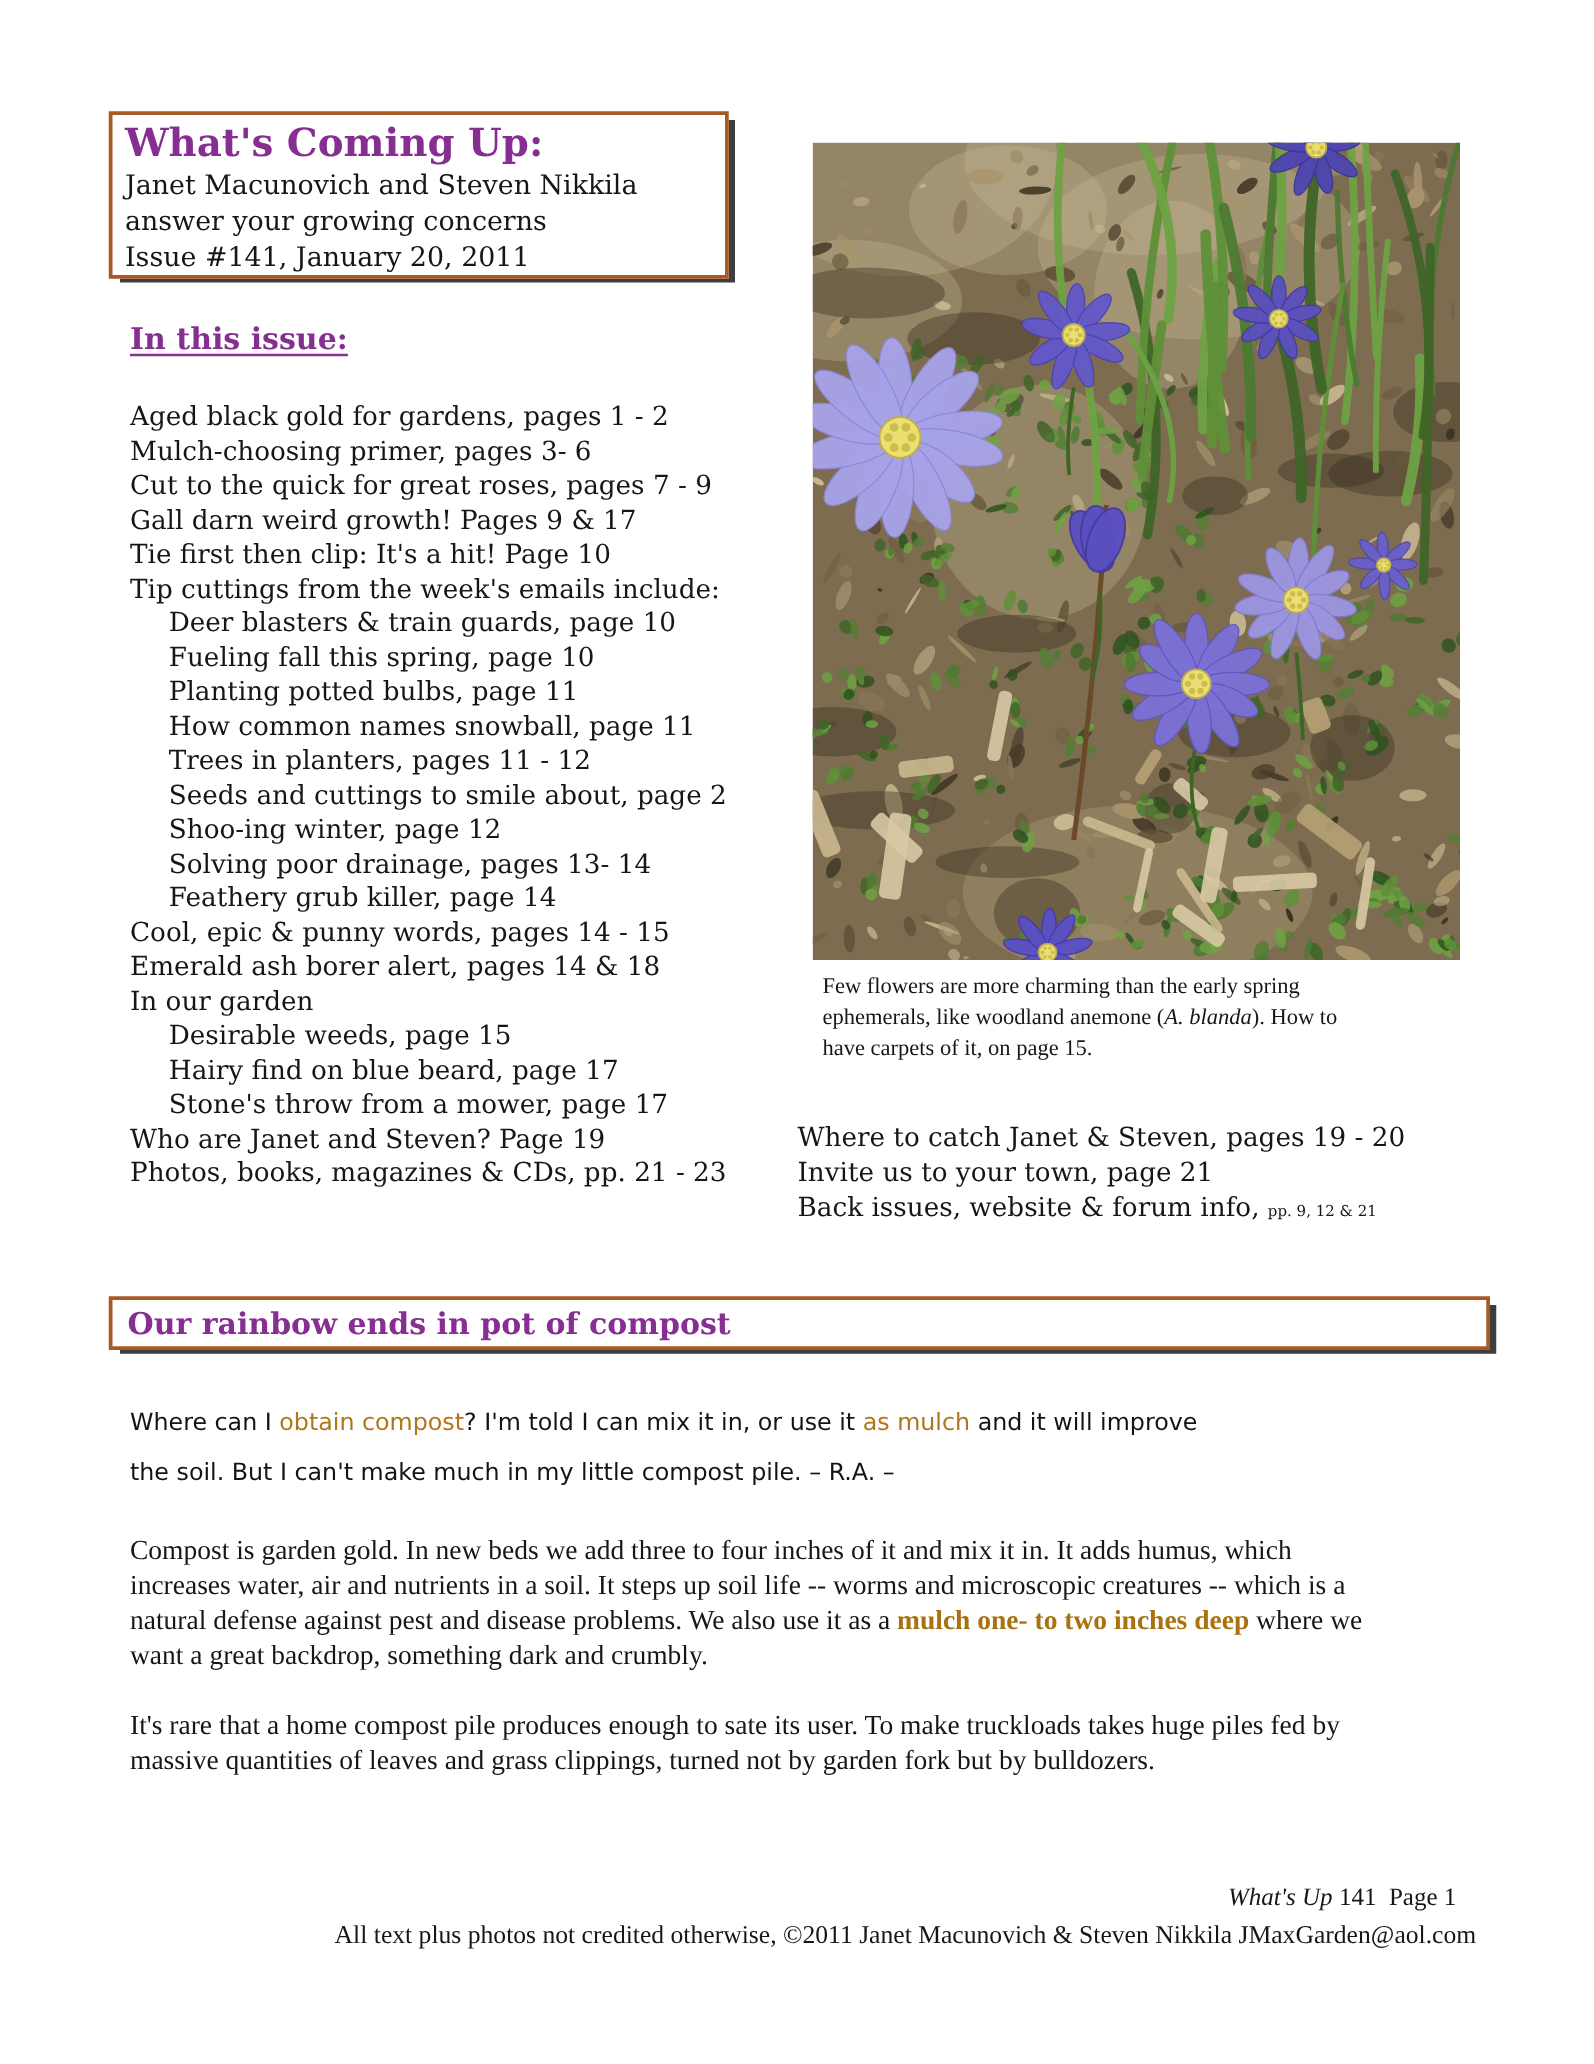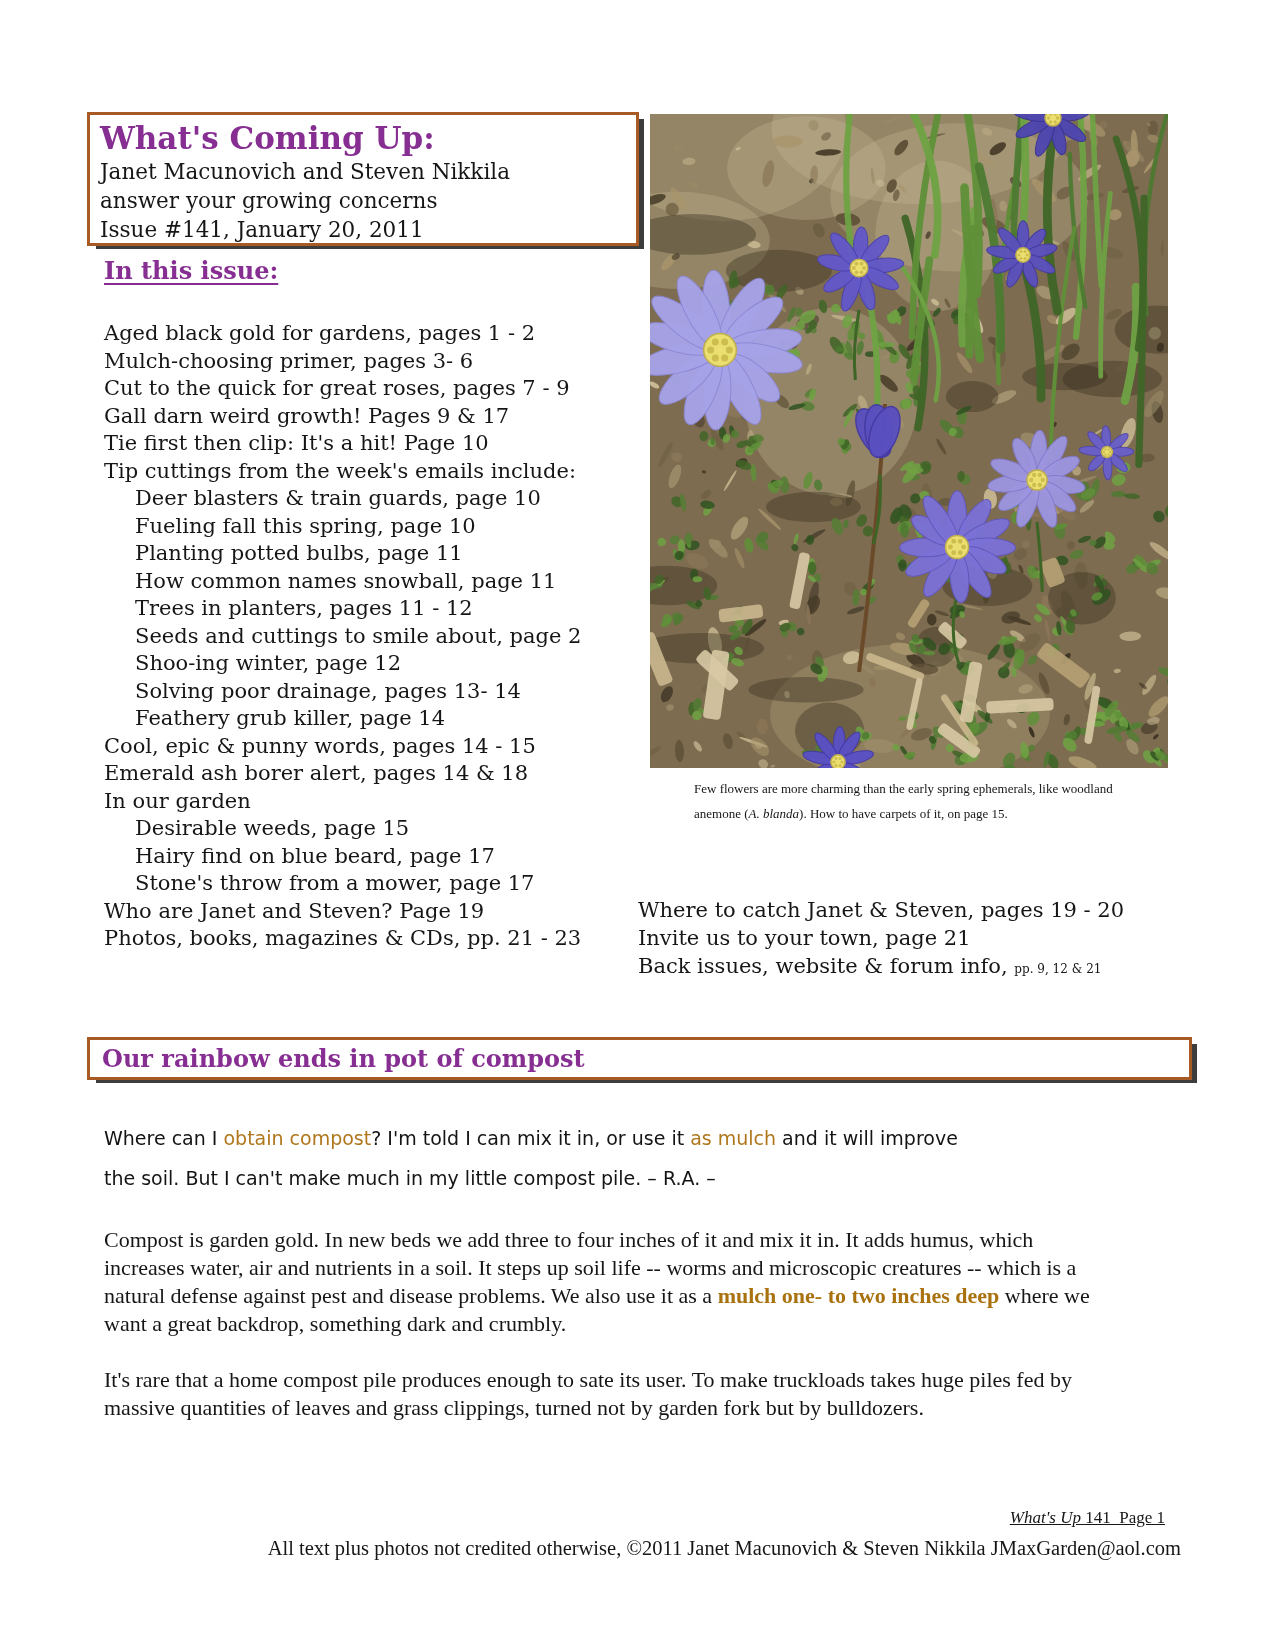--- a/index.html
+++ b/index.html
@@ -6,38 +6,38 @@
     --purple:#862e91;
     --brown:#a85a24;
     --gold:#a9720f;
     --ink:#161616;
   }
   html,body{margin:0;padding:0;background:#fff;}
   .page{position:relative;width:1275px;height:1651px;background:#fff;overflow:hidden;
         font-family:"DejaVu Serif","Liberation Serif",serif;color:var(--ink);}
 
   
-  .masthead{position:absolute;left:87px;top:112px;width:552px;height:134px;box-sizing:border-box;
+  .masthead{position:absolute;left:87px;top:89px;width:496px;height:134px;box-sizing:border-box;
             border:3px solid var(--brown);box-shadow:7px 5px 0 -2px #3d3d3d;background:#fff;
             padding:5px 0 0 10px;}
   .masthead-title{font-size:31px;font-weight:bold;color:var(--purple);line-height:37px;}
   .masthead-line{font-size:21.5px;line-height:29px;}
 
   
   .toc-heading{position:absolute;left:104px;top:256px;font-size:24px;font-weight:bold;
                color:var(--purple);text-decoration:underline;text-underline-offset:4px;}
   .toc{position:absolute;left:104px;top:320px;font-size:21px;line-height:27.5px;white-space:nowrap;}
   .toc-item.ind{padding-left:31px;}
 
   
   .photo{position:absolute;left:650px;top:114px;width:518px;height:654px;overflow:hidden;}
   .photo svg{display:block;width:100%;height:100%;}
 
-  .caption{position:absolute;left:694px;top:776px;width:446px;
-           font-family:"Liberation Serif",serif;font-size:13px;line-height:25px;}
+  .caption{position:absolute;left:658px;top:776px;width:446px;
+           font-family:"Liberation Serif",serif;font-size:18px;line-height:25px;}
 
   .right-list{position:absolute;left:638px;top:896px;font-size:21px;line-height:28px;white-space:nowrap;}
   .right-list .small{font-size:12px;}
 
   
   .article-heading-box{position:absolute;left:87px;top:1037px;width:1105px;height:43px;box-sizing:border-box;
                        border:3px solid var(--brown);box-shadow:7px 5px 0 -2px #3d3d3d;background:#fff;
                        display:flex;align-items:center;padding-left:12px;}
   .article-heading{font-size:24px;font-weight:bold;color:var(--purple);}
 
@@ -49,21 +49,21 @@
 
   
   .body-copy{position:absolute;left:104px;top:1226px;width:1005px;
              font-family:"Liberation Serif",serif;font-size:22px;line-height:28px;}
   .body-copy p{margin:0;}
   .body-copy p + p{margin-top:28px;}
   .body-copy .hl{color:var(--gold);font-weight:bold;}
 
   
   .footer-line1{position:absolute;right:110px;top:1503px;width:900px;text-align:right;
-                font-family:"Liberation Serif",serif;font-size:17px;line-height:30px;text-decoration:underline;}
+                font-family:"Liberation Serif",serif;font-size:20px;line-height:30px;}
   .footer-line2{position:absolute;right:94px;top:1533px;width:1000px;text-align:right;
                 font-family:"Liberation Serif",serif;font-size:20.5px;line-height:30px;}
 </style>
 </head>
 <body>
 
 <div class="page">
 
   <div class="masthead">
     <div class="masthead-title">What's Coming Up:</div>

